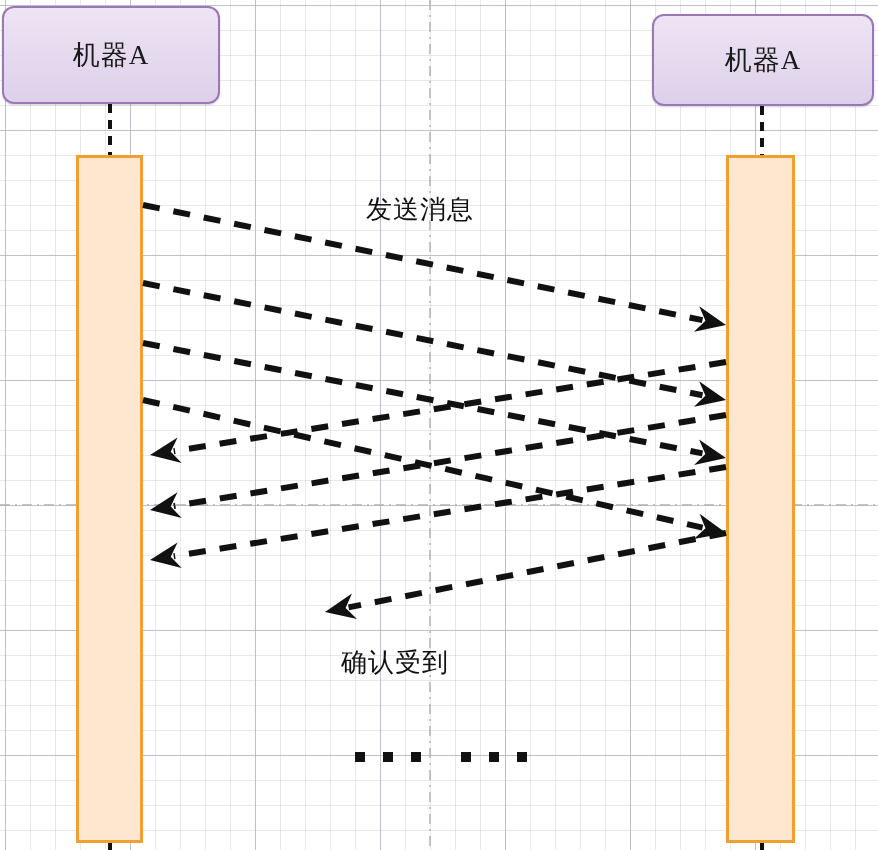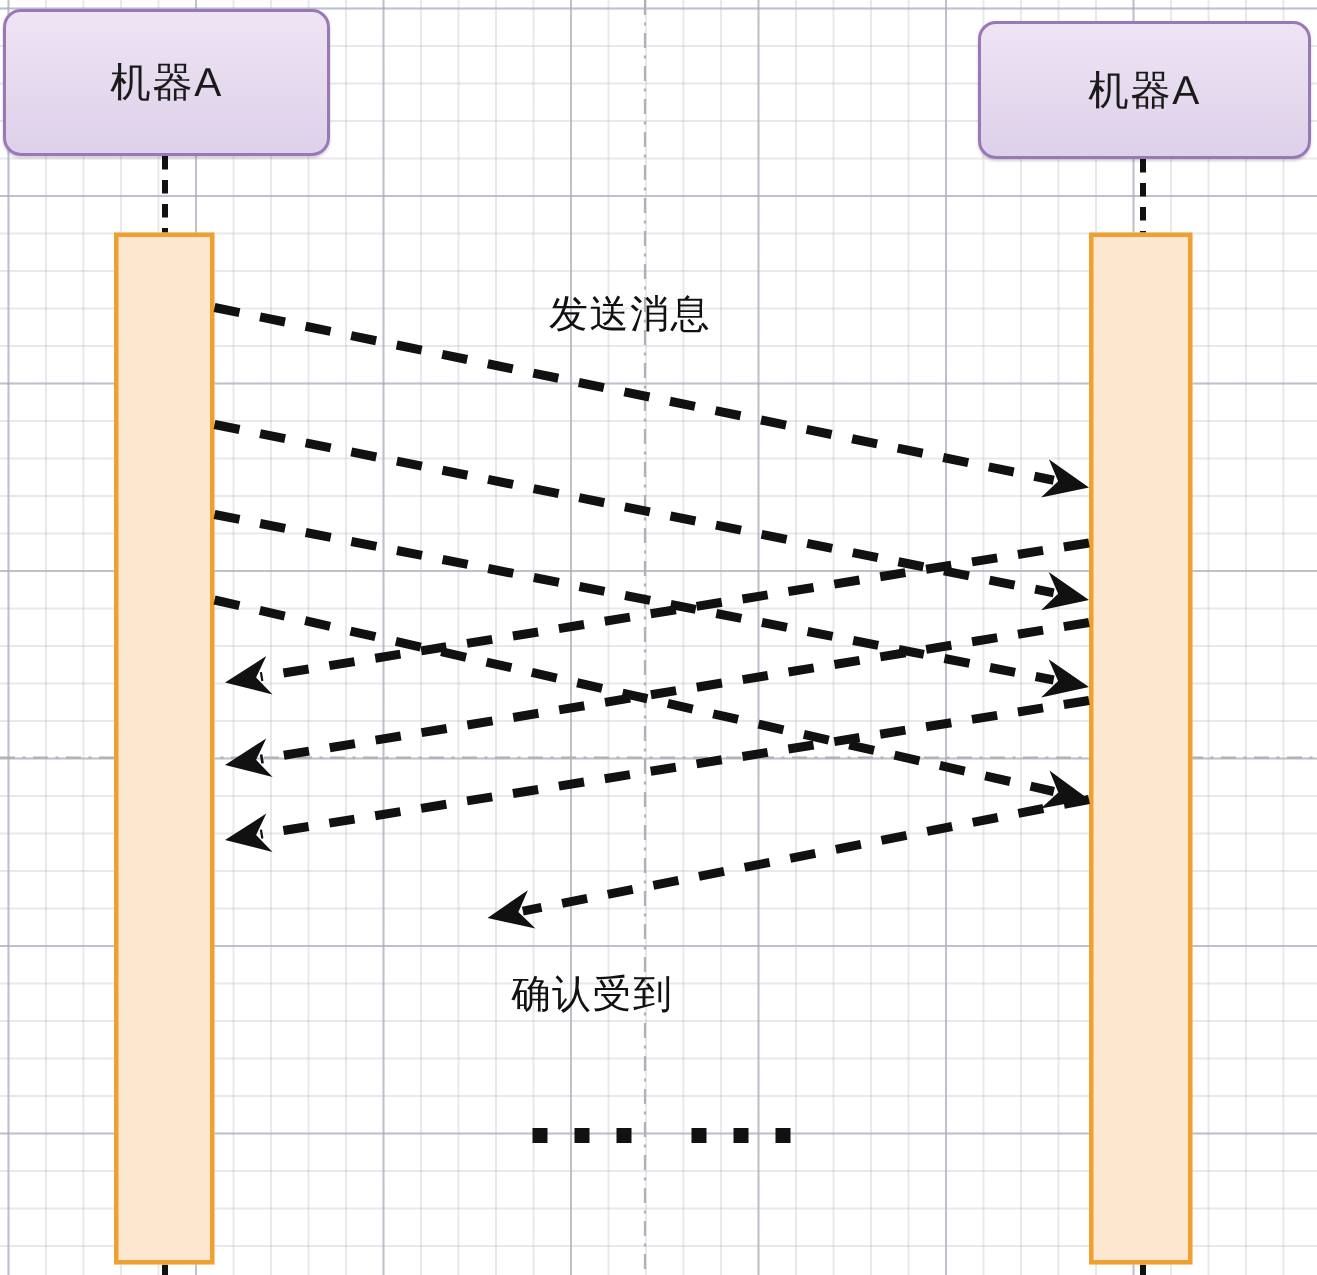--- a/index.html
+++ b/index.html
@@ -6,21 +6,21 @@
     margin: 0;
     padding: 0;
     background: #ffffff;
   }
   #canvas {
     position: relative;
     width: 878px;
     height: 850px;
     overflow: hidden;
     background-color: #ffffff;
-    font-family: Liberation Sans, sans-serif;
+    font-family: Liberation Serif, serif;
   }
   
   #grid-background {
     position: absolute;
     inset: 0;
     background-image:
       linear-gradient(to right, rgba(180,180,195,0.30) 1px, transparent 1px),
       linear-gradient(to bottom, rgba(180,180,195,0.30) 1px, transparent 1px),
       linear-gradient(to right, rgba(150,150,170,0.55) 1px, transparent 1px),
       linear-gradient(to bottom, rgba(150,150,170,0.55) 1px, transparent 1px);

